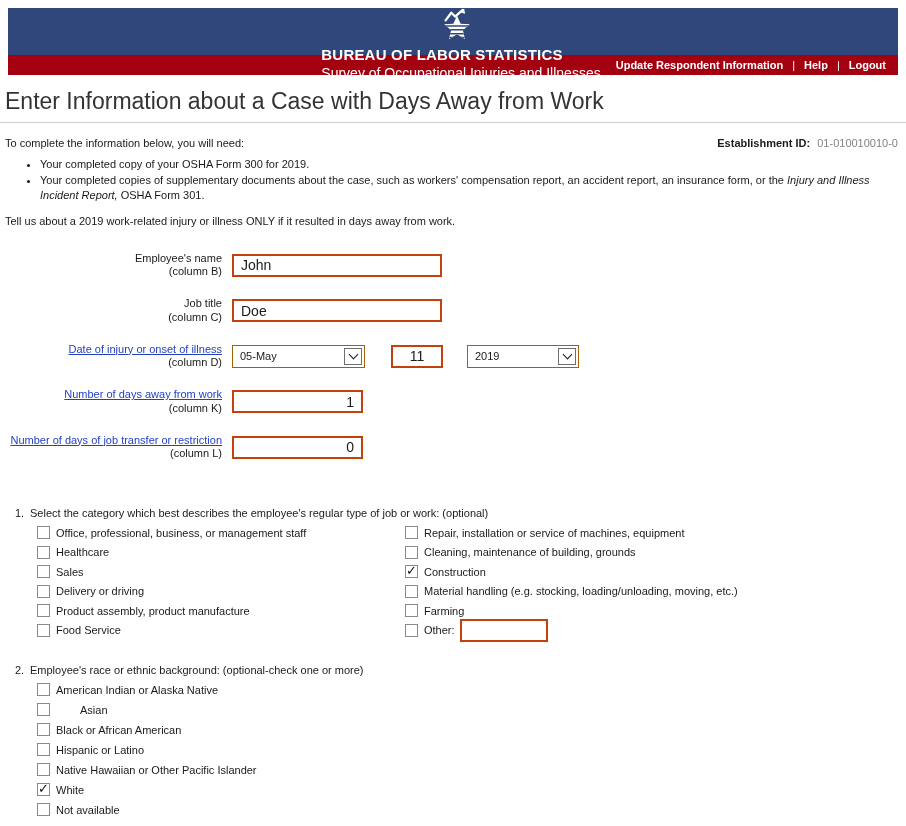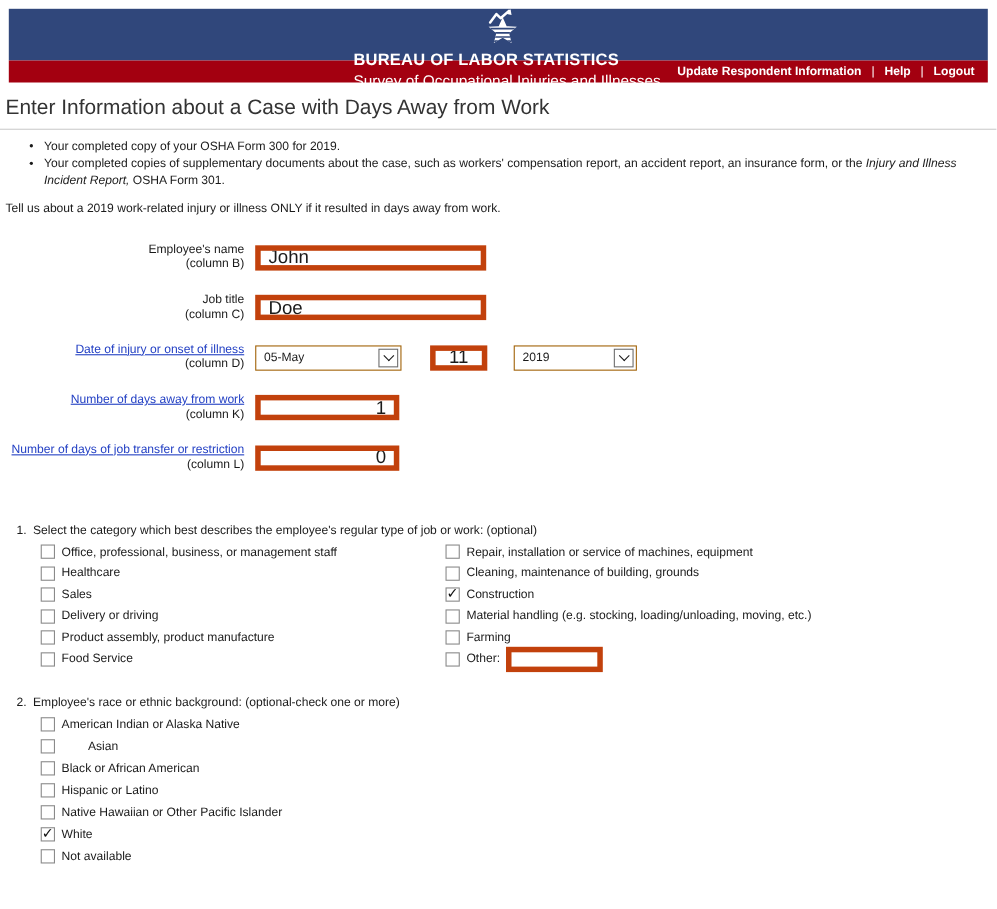--- a/index.html
+++ b/index.html
@@ -19,21 +19,21 @@
   .agency-title { font-size: 15px; font-weight: bold; letter-spacing: 0.2px; }
   .survey-title { font-size: 14px; margin-top: 2px; }
 
   .redbar { margin: 0 8px; background: #A30010; height: 20px; display: flex; align-items: center; justify-content: flex-end; padding-right: 12px; }
   .redbar a { color: #fff; font-weight: bold; font-size: 11px; text-decoration: none; cursor: pointer; }
   .redbar .sep { color: #fff; margin: 0 9px; font-weight: normal; }
 
   
   .page-title {
     margin: 13px 0 0 5px;
-    font-size: 19px;
+    font-size: 23px;
     color: #333;
     font-weight: normal;
     padding-bottom: 7px;
   }
   .title-rule { border: 0; border-top: 1px solid #ccc; margin: 0; }
 
   
   .intro-row { display: flex; justify-content: space-between; margin: 14px 8px 0 5px; }
   .estab { white-space: nowrap; }
   .estab-label { font-weight: bold; color: #1a1a1a; }
@@ -45,22 +45,22 @@
 
   
   .form-area { margin-top: 25px; }
   .frow { display: flex; align-items: center; margin-bottom: 18px; }
   .flabel { width: 222px; text-align: right; line-height: 1.25; flex: 0 0 auto; }
   .flabel .col-note { display: block; }
   .fctrl { margin-left: 10px; display: flex; align-items: center; }
   a.field-link { color: #2441C4; text-decoration: underline; cursor: pointer; }
 
   input.txt {
-    height: 23px; border: 5px solid #c2410c; background: #fff;
-    font-family: "Liberation Sans", "DejaVu Sans", sans-serif; font-size: 17px; color: #1a1a1a;
+    height: 23px; border: 2px solid #c2410c; background: #fff;
+    font-family: "Liberation Sans", "DejaVu Sans", sans-serif; font-size: 14px; color: #1a1a1a;
     padding: 0 7px; outline: none;
   }
   .w-name { width: 210px; }
   .w-num  { width: 131px; text-align: right; }
   .w-day  { width: 52px; text-align: center; }
   .w-other{ width: 88px; height: 17px; padding: 0 3px; }
 
   
   .sel {
     position: relative; height: 23px; border: 1px solid #a16207; background: #fff;
@@ -136,20 +136,27 @@
     <a>Update Respondent Information</a>
     <span class="sep">|</span>
     <a>Help</a>
     <span class="sep">|</span>
     <a>Logout</a>
   </div>
 
   <h1 class="page-title">Enter Information about a Case with Days Away from Work</h1>
   <hr class="title-rule">
 
+  <div class="intro-row">
+    <div>To complete the information below, you will need:</div>
+    <div class="estab">
+      <span class="estab-label">Establishment ID:</span>
+      <span class="estab-value">01-010010010-0</span>
+    </div>
+  </div>
 
   <ul class="need-list">
     <li>Your completed copy of your OSHA Form 300 for 2019.</li>
     <li><span>Your completed copies of supplementary documents about the case, such as workers' compensation report, an accident report, an insurance form, or the </span><i>Injury and Illness Incident Report,</i><span> OSHA Form 301.</span></li>
   </ul>
 
   <div class="instruction">Tell us about a 2019 work-related injury or illness ONLY if it resulted in days away from work.</div>
 
   <div class="form-area">
 

